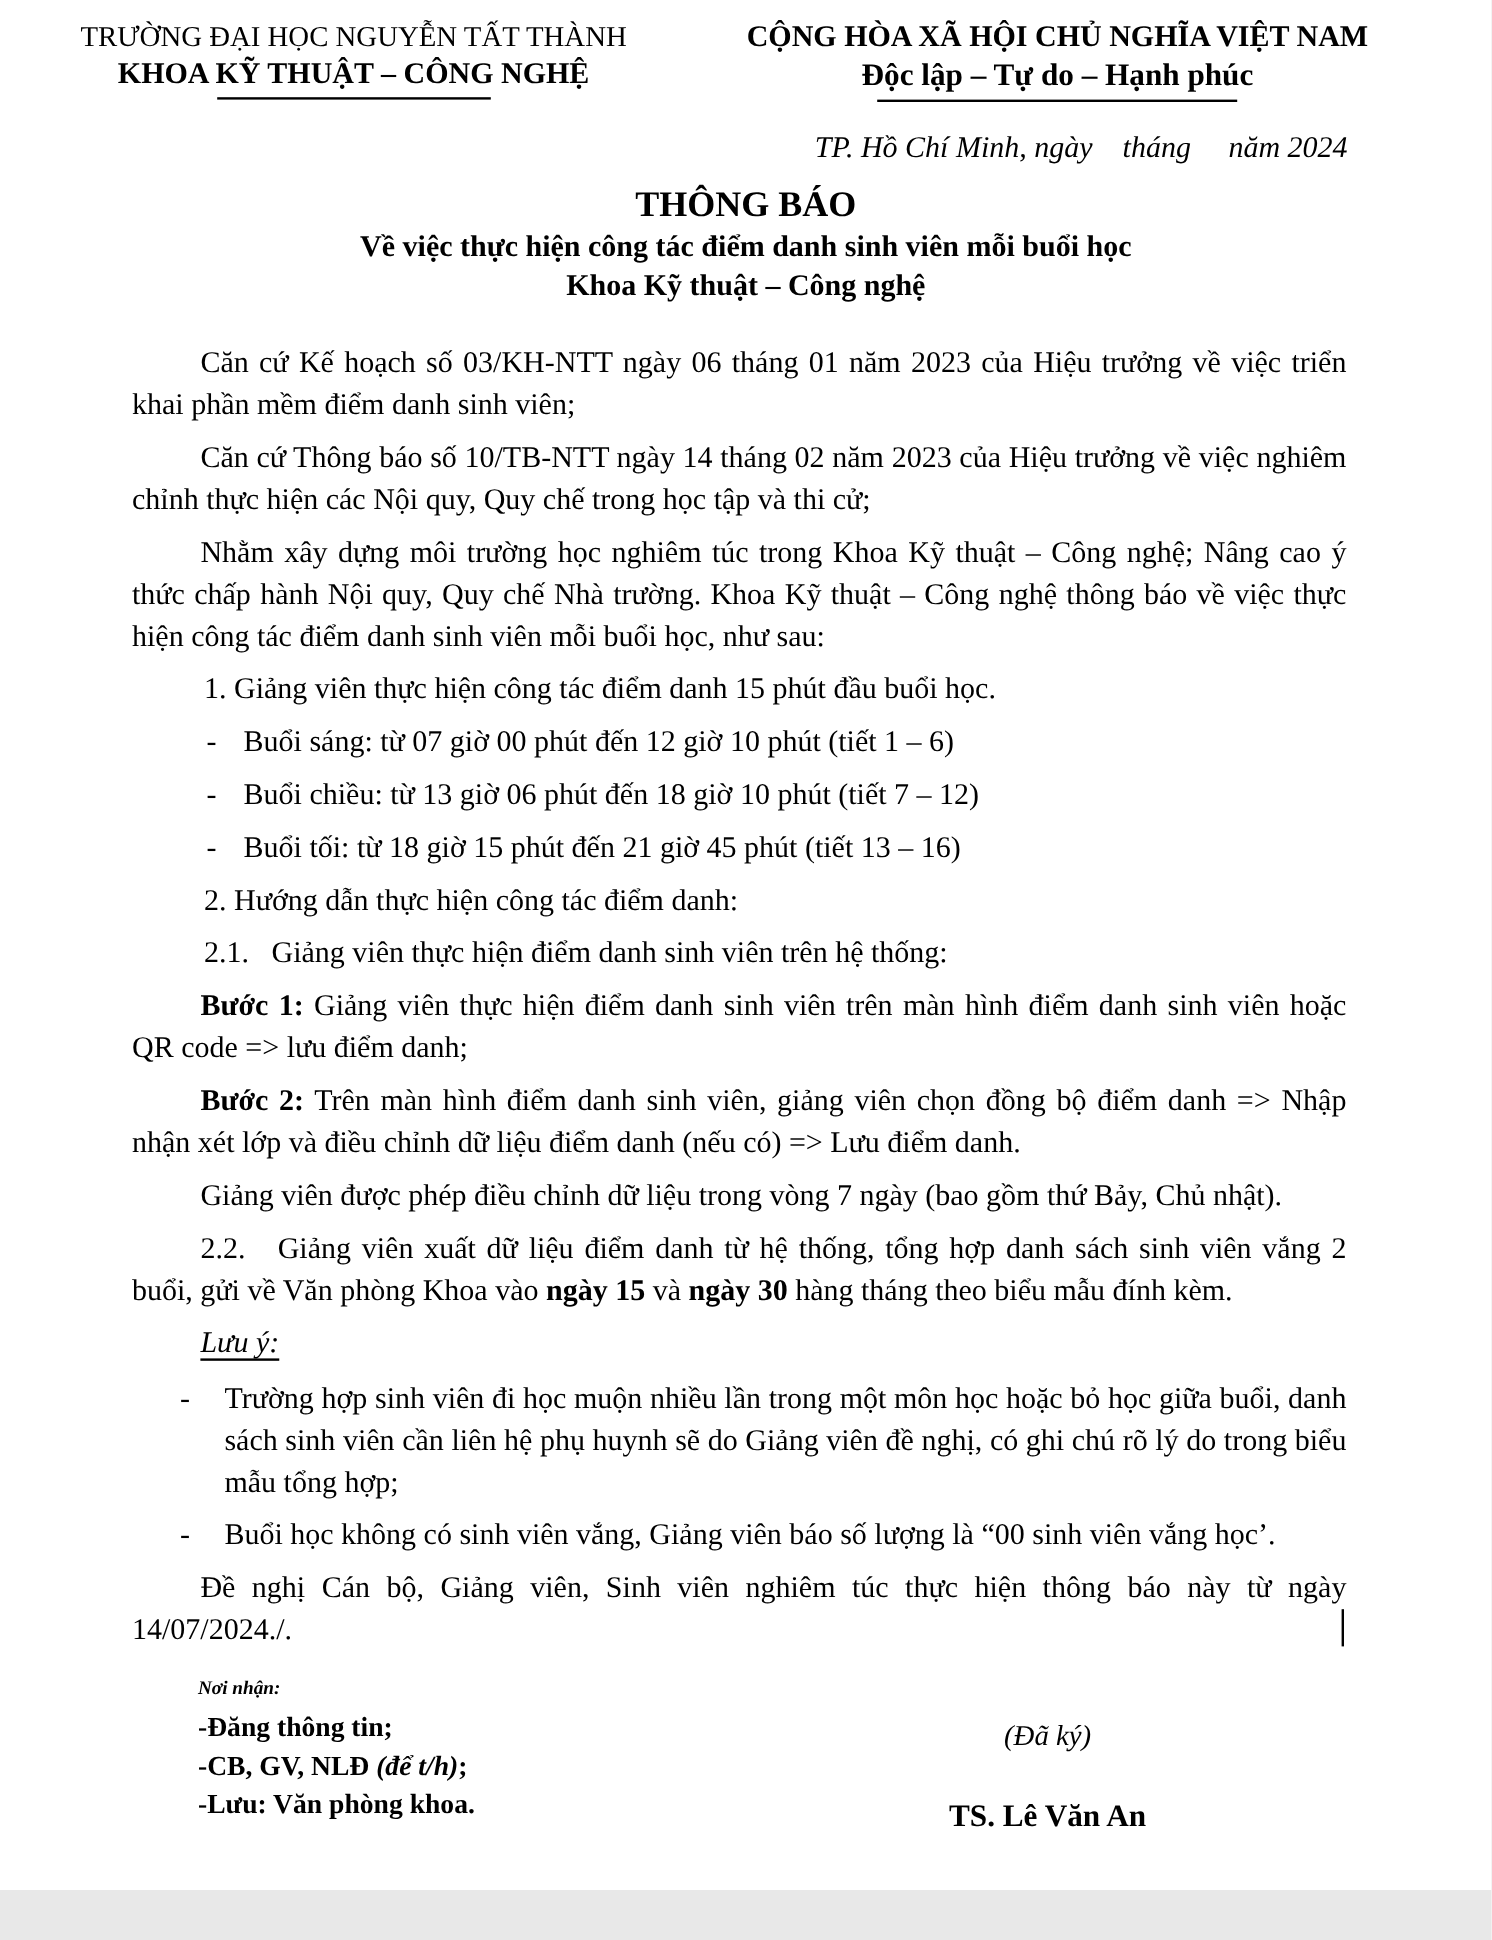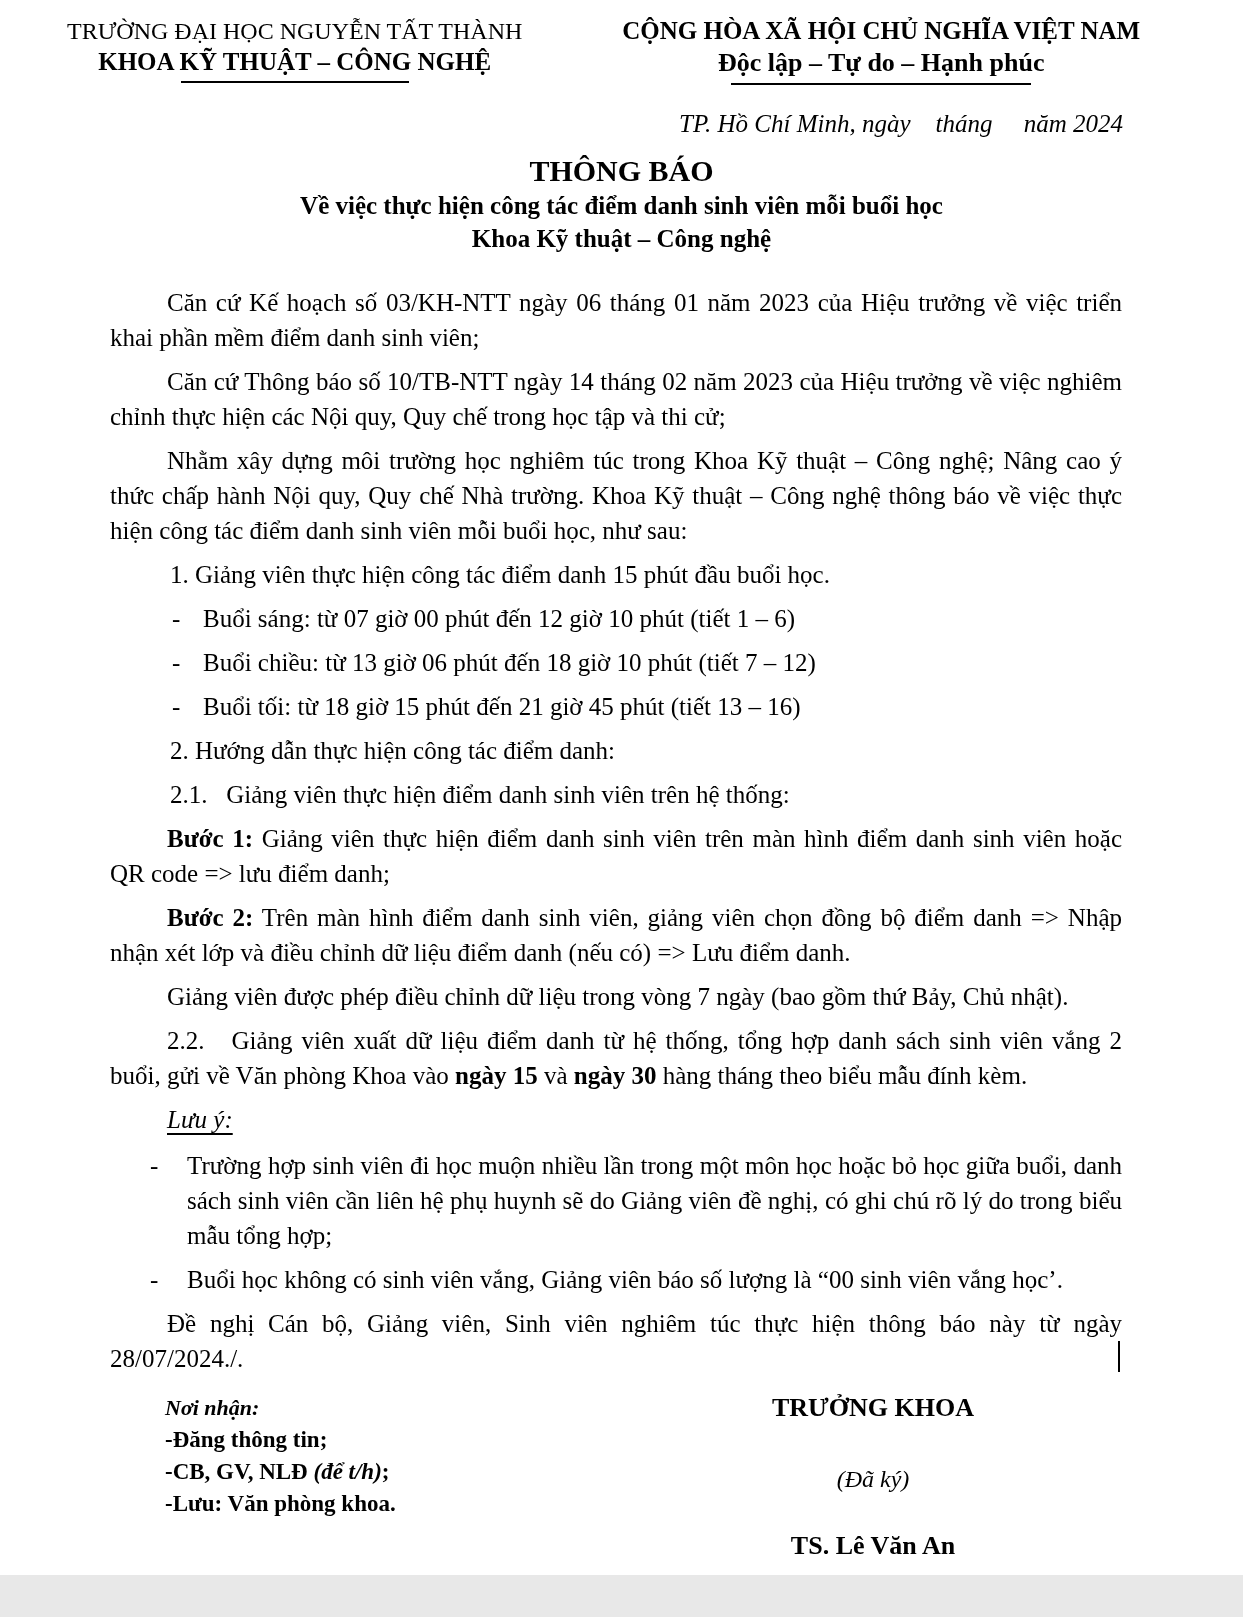--- a/index.html
+++ b/index.html
@@ -49,21 +49,21 @@
   .note-heading {
     margin:0 0 11px 0; padding-left:57px;
     font-style:italic; text-decoration:underline;
     text-underline-offset:5px;
     font-family:Liberation Serif, serif;
   }
   .bold { font-weight:bold; }
   
   .footer { display:flex; margin:16px 0 0 0; }
   .footer-left { margin-left:165px; }
-  .recipients-heading { font-size:22px; font-weight:bold; font-style:italic; line-height:32px; }
+  .recipients-heading { font-size:16px; font-weight:bold; font-style:italic; line-height:32px; }
   .recipient-line { font-size:23px; line-height:32px;font-weight:bold; }
   .recipient-line .it { font-style:italic; }
   .footer-right { margin-left:auto; margin-right:220px; width:300px; text-align:center; }
   .sig-title { font-size:26px; font-weight:bold; line-height:32px; }
   .sig-note { font-size:24px; font-style:italic; margin-top:40px; line-height:30px; }
   .sig-name { font-size:26px; font-weight:bold; margin-top:36px; line-height:32px; }
   
   .text-cursor {
     position:absolute; left:1118px; top:1341px;
     width:2px; height:31px; background:#000;
@@ -131,32 +131,31 @@
 
     <div class="note-item">
       <span class="marker">-</span>
       <span class="txt">Trường hợp sinh viên đi học muộn nhiều lần trong một môn học hoặc bỏ học giữa buổi, danh sách sinh viên cần liên hệ phụ huynh sẽ do Giảng viên đề nghị, có ghi chú rõ lý do trong biểu mẫu tổng hợp;</span>
     </div>
     <div class="note-item">
       <span class="marker">-</span>
       <span class="txt">Buổi học không có sinh viên vắng, Giảng viên báo số lượng là “00 sinh viên vắng học’.</span>
     </div>
 
-    <p class="para">Đề nghị Cán bộ, Giảng viên, Sinh viên nghiêm túc thực hiện thông báo này từ ngày 28/07/2024./.</p>
+    <p class="para">Đề nghị Cán bộ, Giảng viên, Sinh viên nghiêm túc thực hiện thông báo này từ ngày 14/07/2024./.</p>
   </div>
 
   <div class="footer">
     <div class="footer-left">
       <div class="recipients-heading">Nơi nhận:</div>
       <div class="recipient-line">-Đăng thông tin;</div>
       <div class="recipient-line"><span>-CB, GV, NLĐ </span><span class="it">(để t/h)</span><span>;</span></div>
       <div class="recipient-line">-Lưu: Văn phòng khoa.</div>
     </div>
     <div class="footer-right">
-      <div class="sig-title">TRƯỞNG KHOA</div>
       <div class="sig-note">(Đã ký)</div>
       <div class="sig-name">TS. Lê Văn An</div>
     </div>
   </div>
 
   <div class="text-cursor"></div>
 
 </div>
 
 </body></html>

